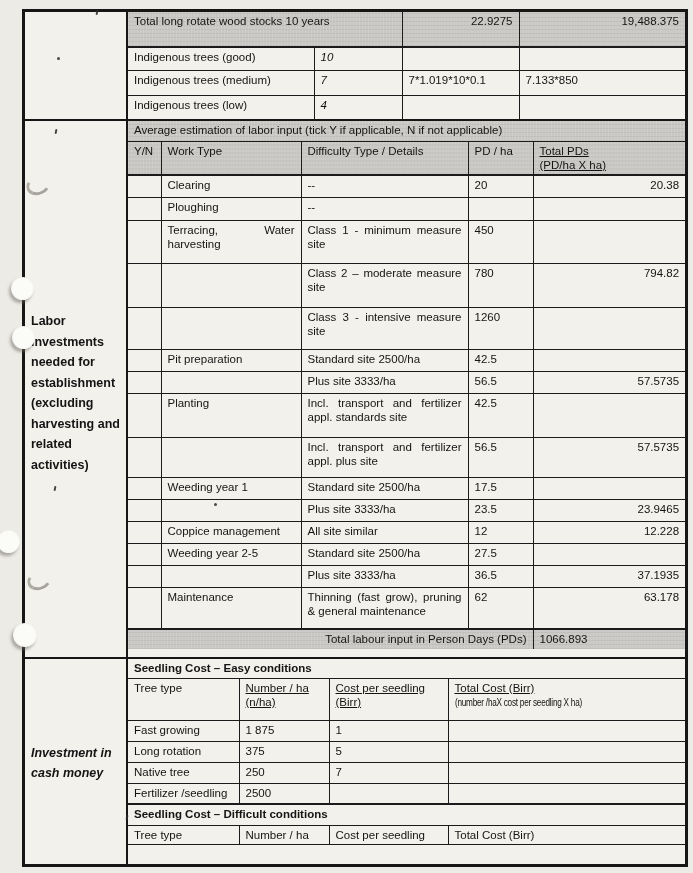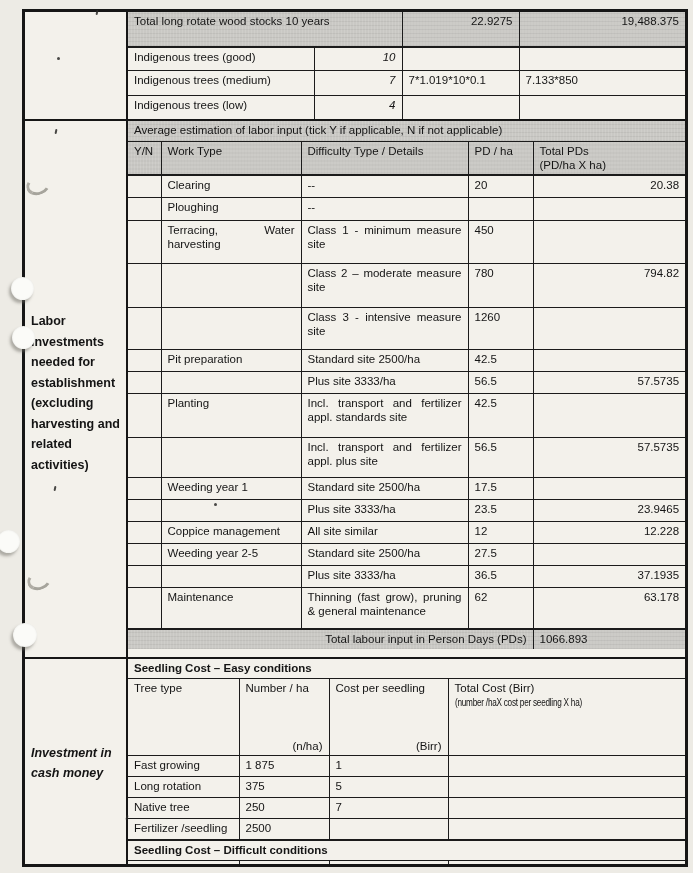--- a/index.html
+++ b/index.html
@@ -37,31 +37,31 @@
   .tbl td:last-child{border-right:none;}
   .tbl tr:first-child td{border-top:none;}
   .t1 tr:last-child td, .t2 tr:last-child td{border-bottom:none;}
   .sh{
     background-color:#c9c8c4;
     background-image:
       repeating-linear-gradient(90deg, rgba(255,255,255,.10) 0 1px, rgba(0,0,0,0) 1px 3px),
       repeating-linear-gradient(0deg, rgba(0,0,0,.05) 0 1px, rgba(0,0,0,0) 1px 4px);
   }
   .rt{text-align:right;padding-right:8px;margin-top:33px;}
-  .ct{text-align:right;margin-top:44px;}
+  .ct{text-align:left;}
   .bt{vertical-align:bottom;}
   .jf{text-align:justify;}
   .it{font-style:italic;font-size:12px;}
   .b{font-weight:bold;}
   .bb2 td{border-bottom-width:2px;}
   .cond{
     display:inline-block;font-size:10px;letter-spacing:-0.3px;
     transform:scaleX(.82);transform-origin:left center;white-space:nowrap;
   }
-  .sub{display:block;}
+  .sub{display:block;text-decoration:underline;}
   .hole{
     position:absolute;width:23px;height:23px;border-radius:50%;
     background:#fbfbf8;z-index:5;
     box-shadow:-2px 3px 3px rgba(110,108,100,.5), inset 0 0 2px rgba(0,0,0,.10);
   }
   .crescent{
     position:absolute;width:18px;height:13px;border:3px solid transparent;
     border-bottom-color:#8d8b82;border-left-color:#9a978e;
     border-radius:50%;transform:rotate(-18deg);opacity:.75;z-index:5;
   }

